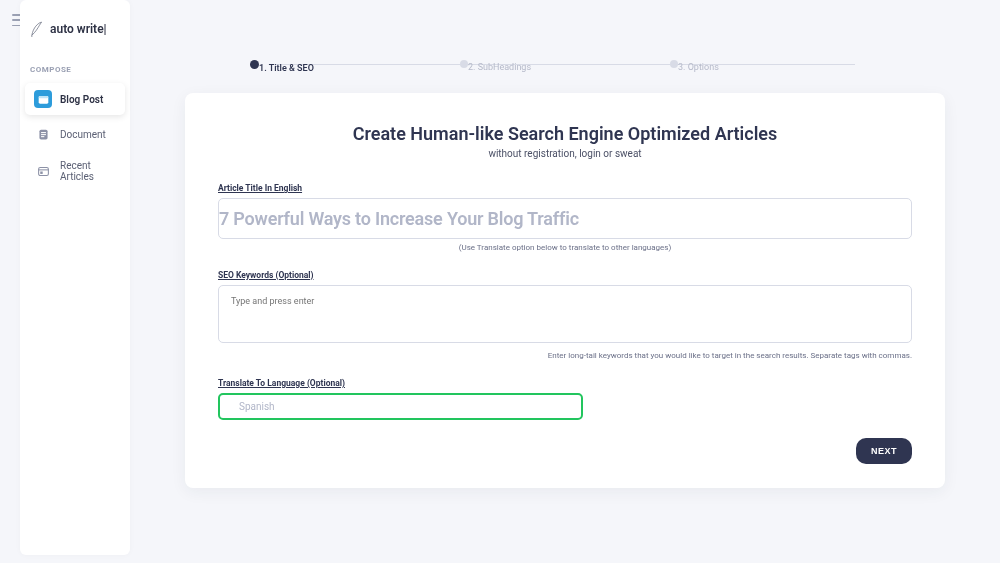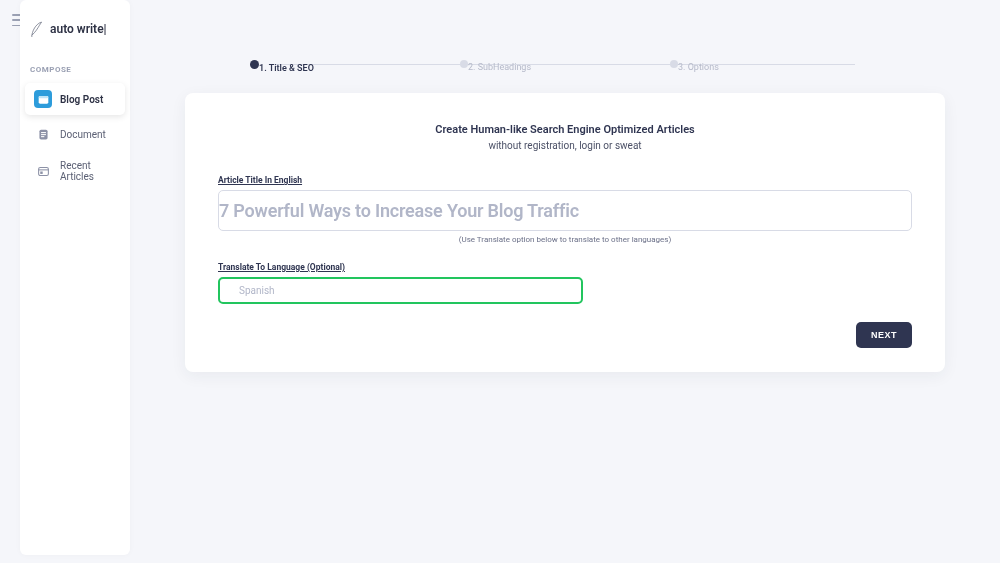--- a/index.html
+++ b/index.html
@@ -132,21 +132,21 @@
   .step .step-label { color: #b5b9c9; }
   .card {
     background: #ffffff;
     border-radius: 8px;
     padding: 30px 33px 24px 33px;
     box-shadow: 0 4px 16px rgba(40,45,70,0.06);
     margin: 0 35px 40px 35px;
   }
   .card h2 {
     text-align: center;
-    font-size: 11px;
+    font-size: 18px;
     font-weight: 600;
     color: #2f3551;
     margin-bottom: 4px;
   }
   .card .subtitle {
     text-align: center;
     font-size: 10px;
     color: #4b5066;
     margin-bottom: 24px;
   }
@@ -198,21 +198,21 @@
   .lang-input::placeholder { color: #b1b6c8; }
   .footer-row {
     display: flex;
     justify-content: flex-end;
     margin-top: 18px;
   }
   .next-btn {
     background: #2f3551;
     color: #ffffff;
     border: none;
-    border-radius: 5px;
+    border-radius: 10px;
     padding: 8px 15px;
     font-size: 9px;
     font-weight: 700;
     letter-spacing: 0.5px;
     cursor: pointer;
   }
   input, textarea { font-family: inherit; outline: none; }
 </style>
 </head>
 <body>
@@ -288,20 +288,25 @@
   <section class="card">
     <h2>Create Human-like Search Engine Optimized Articles</h2>
     <div class="subtitle">without registration, login or sweat</div>
 
     <div class="group">
       <label class="field-label">Article Title In English</label>
       <input type="text" class="title-input" placeholder="7 Powerful Ways to Increase Your Blog Traffic" style="">
       <div class="hint">(Use Translate option below to translate to other languages)</div>
     </div>
 
+    <div class="group">
+      <label class="field-label">SEO Keywords (Optional)</label>
+      <textarea class="keyword-box" placeholder="Type and press enter" style=""></textarea>
+      <div class="hint right">Enter long-tail keywords that you would like to target in the search results. Separate tags with commas.</div>
+    </div>
 
     <div class="group">
       <label class="field-label">Translate To Language (Optional)</label>
       <input type="text" class="lang-input" placeholder="Spanish" style="">
     </div>
 
     <div class="footer-row">
       <button class="next-btn">NEXT</button>
     </div>
   </section>

